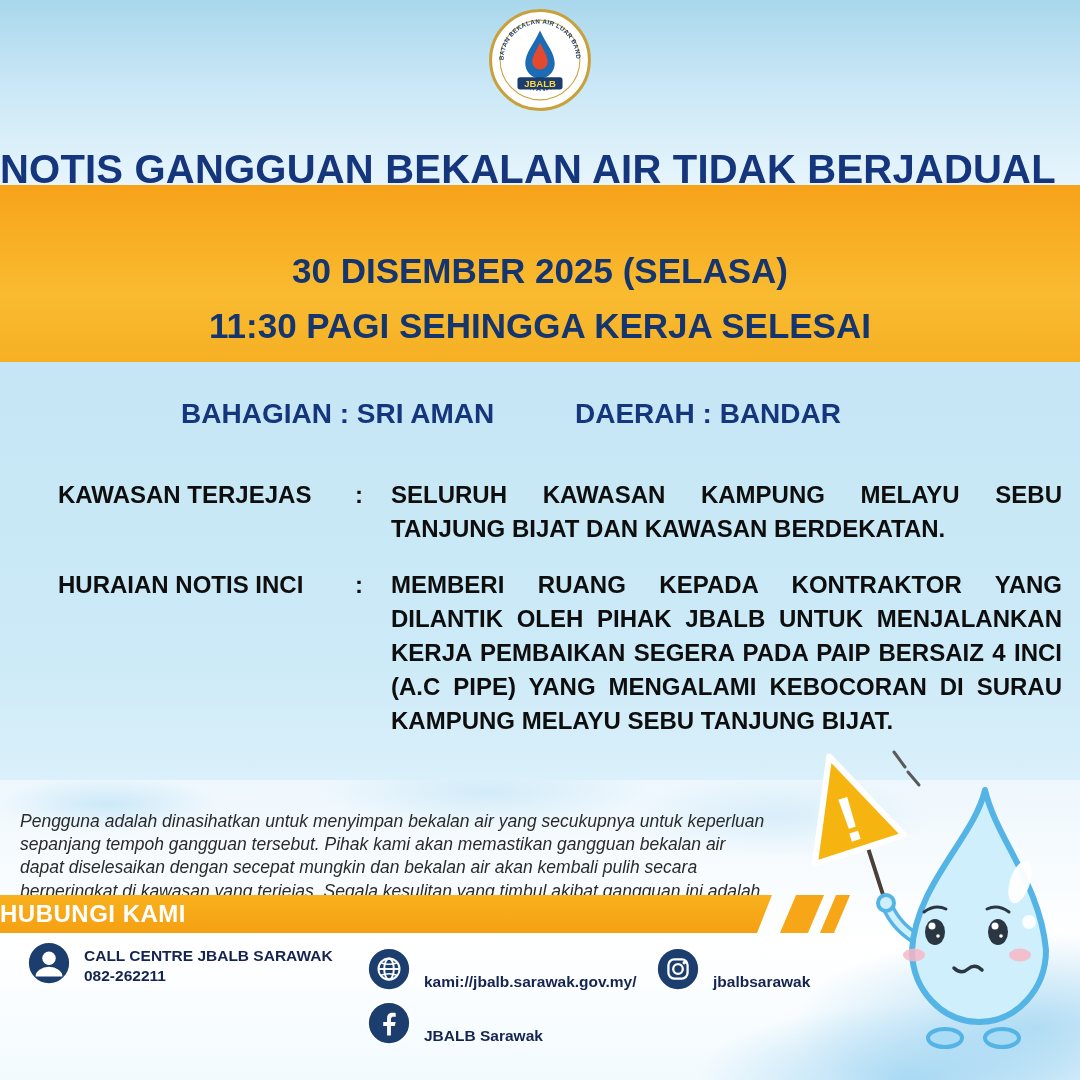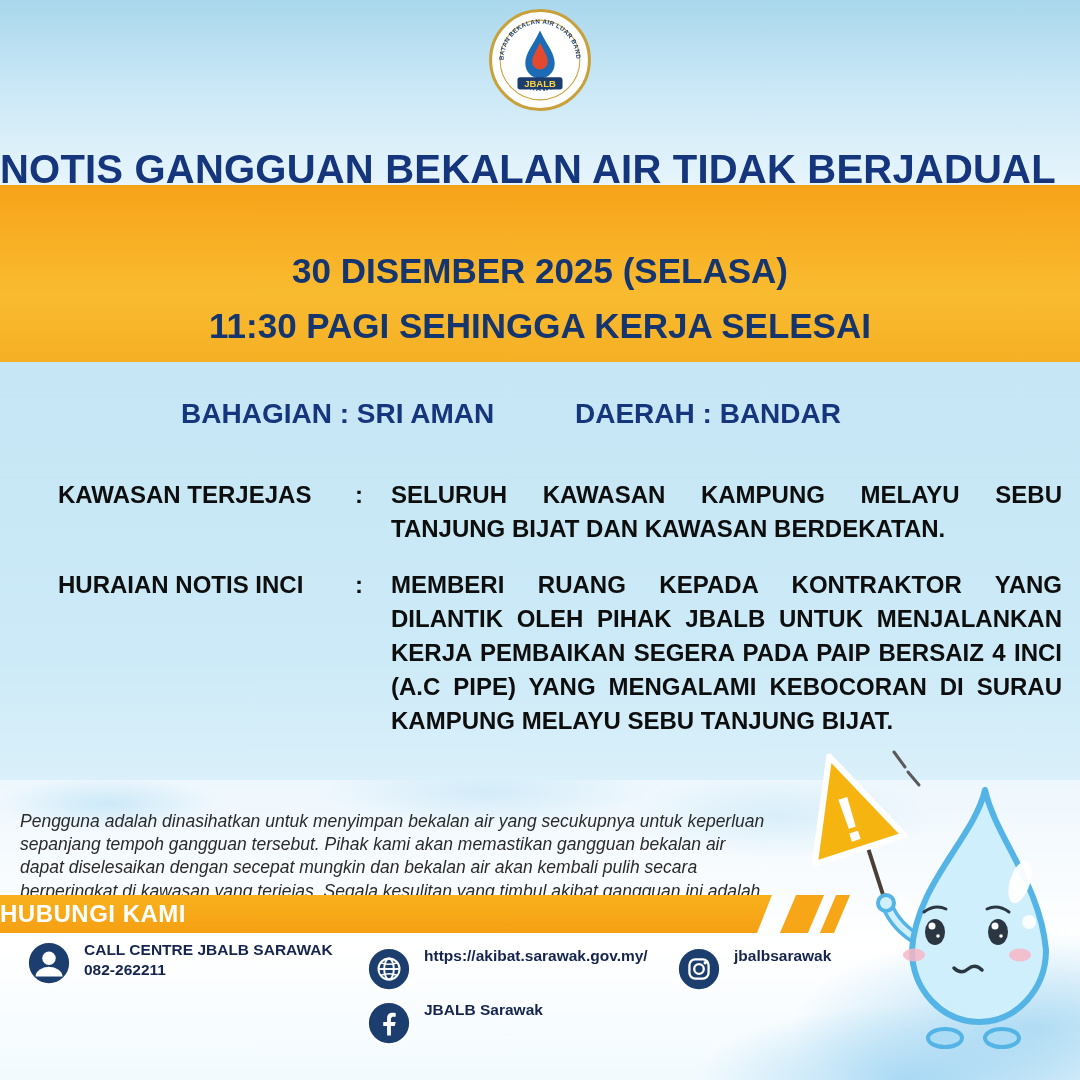--- a/index.html
+++ b/index.html
@@ -61,28 +61,28 @@
     position:absolute;left:0;top:115px;width:772px;height:38px;
     background:linear-gradient(180deg,#f9b11d 0%,#f5a013 100%);
     clip-path:polygon(0 0,100% 0,calc(100% - 15px) 100%,0 100%);
     display:flex;align-items:center;
   }
   .contact-bar-heading{font-size:24px;font-weight:700;color:#ffffff;letter-spacing:.5px;}
   .bar-stripe{position:absolute;top:115px;height:38px;background:#f6a616;transform:skewX(-23deg);}
   .bar-stripe-1{left:788px;width:28px;}
   .bar-stripe-2{left:828px;width:14px;}
   .contact-item{
-    position:absolute;display:flex;align-items:flex-start;gap:12px;
+    position:absolute;display:flex;align-items:flex-end;gap:12px;
     color:#14244e;font-weight:700;
   }
   .contact-item .ic{width:46px;height:46px;flex:0 0 46px;}
   .contact-item .txt{font-size:15.5px;line-height:1.3;}
   .contact-call{left:26px;top:160px;}
   .contact-web{left:366px;top:166px;}
-  .contact-ig{left:676px;top:166px;}
+  .contact-ig{left:655px;top:166px;}
   .contact-fb{left:366px;top:220px;}
   .mascot{position:absolute;left:788px;top:742px;width:292px;height:338px;z-index:5;}
 </style>
 </head>
 <body>
 
 <div class="poster">
 
   <div class="top-section">
     <svg class="logo" viewBox="0 0 120 120">
@@ -154,21 +154,21 @@
     <div class="contact-item contact-web">
       <svg class="ic" viewBox="0 0 48 48">
         <circle cx="24" cy="24" r="22" fill="#1c3e6e" stroke="#ffffff" stroke-width="2"></circle>
         <circle cx="24" cy="24" r="11" fill="none" stroke="#ffffff" stroke-width="2"></circle>
         <ellipse cx="24" cy="24" rx="5" ry="11" fill="none" stroke="#ffffff" stroke-width="2"></ellipse>
         <line x1="13" y1="24" x2="35" y2="24" stroke="#ffffff" stroke-width="2"></line>
         <path d="M15.5 17.5 a14 7 0 0 0 17 0" fill="none" stroke="#ffffff" stroke-width="1.6"></path>
         <path d="M15.5 30.5 a14 7 0 0 1 17 0" fill="none" stroke="#ffffff" stroke-width="1.6"></path>
       </svg>
       <div class="txt">
-        <div>https://akibat.sarawak.gov.my/</div>
+        <div>kami://jbalb.sarawak.gov.my/</div>
       </div>
     </div>
 
     <div class="contact-item contact-ig">
       <svg class="ic" viewBox="0 0 48 48">
         <circle cx="24" cy="24" r="22" fill="#1c3e6e" stroke="#ffffff" stroke-width="2"></circle>
         <rect x="14" y="14" width="20" height="20" rx="6" fill="none" stroke="#ffffff" stroke-width="2.4"></rect>
         <circle cx="24" cy="24" r="5" fill="none" stroke="#ffffff" stroke-width="2.4"></circle>
         <circle cx="30.5" cy="17.5" r="1.8" fill="#ffffff"></circle>
       </svg>

